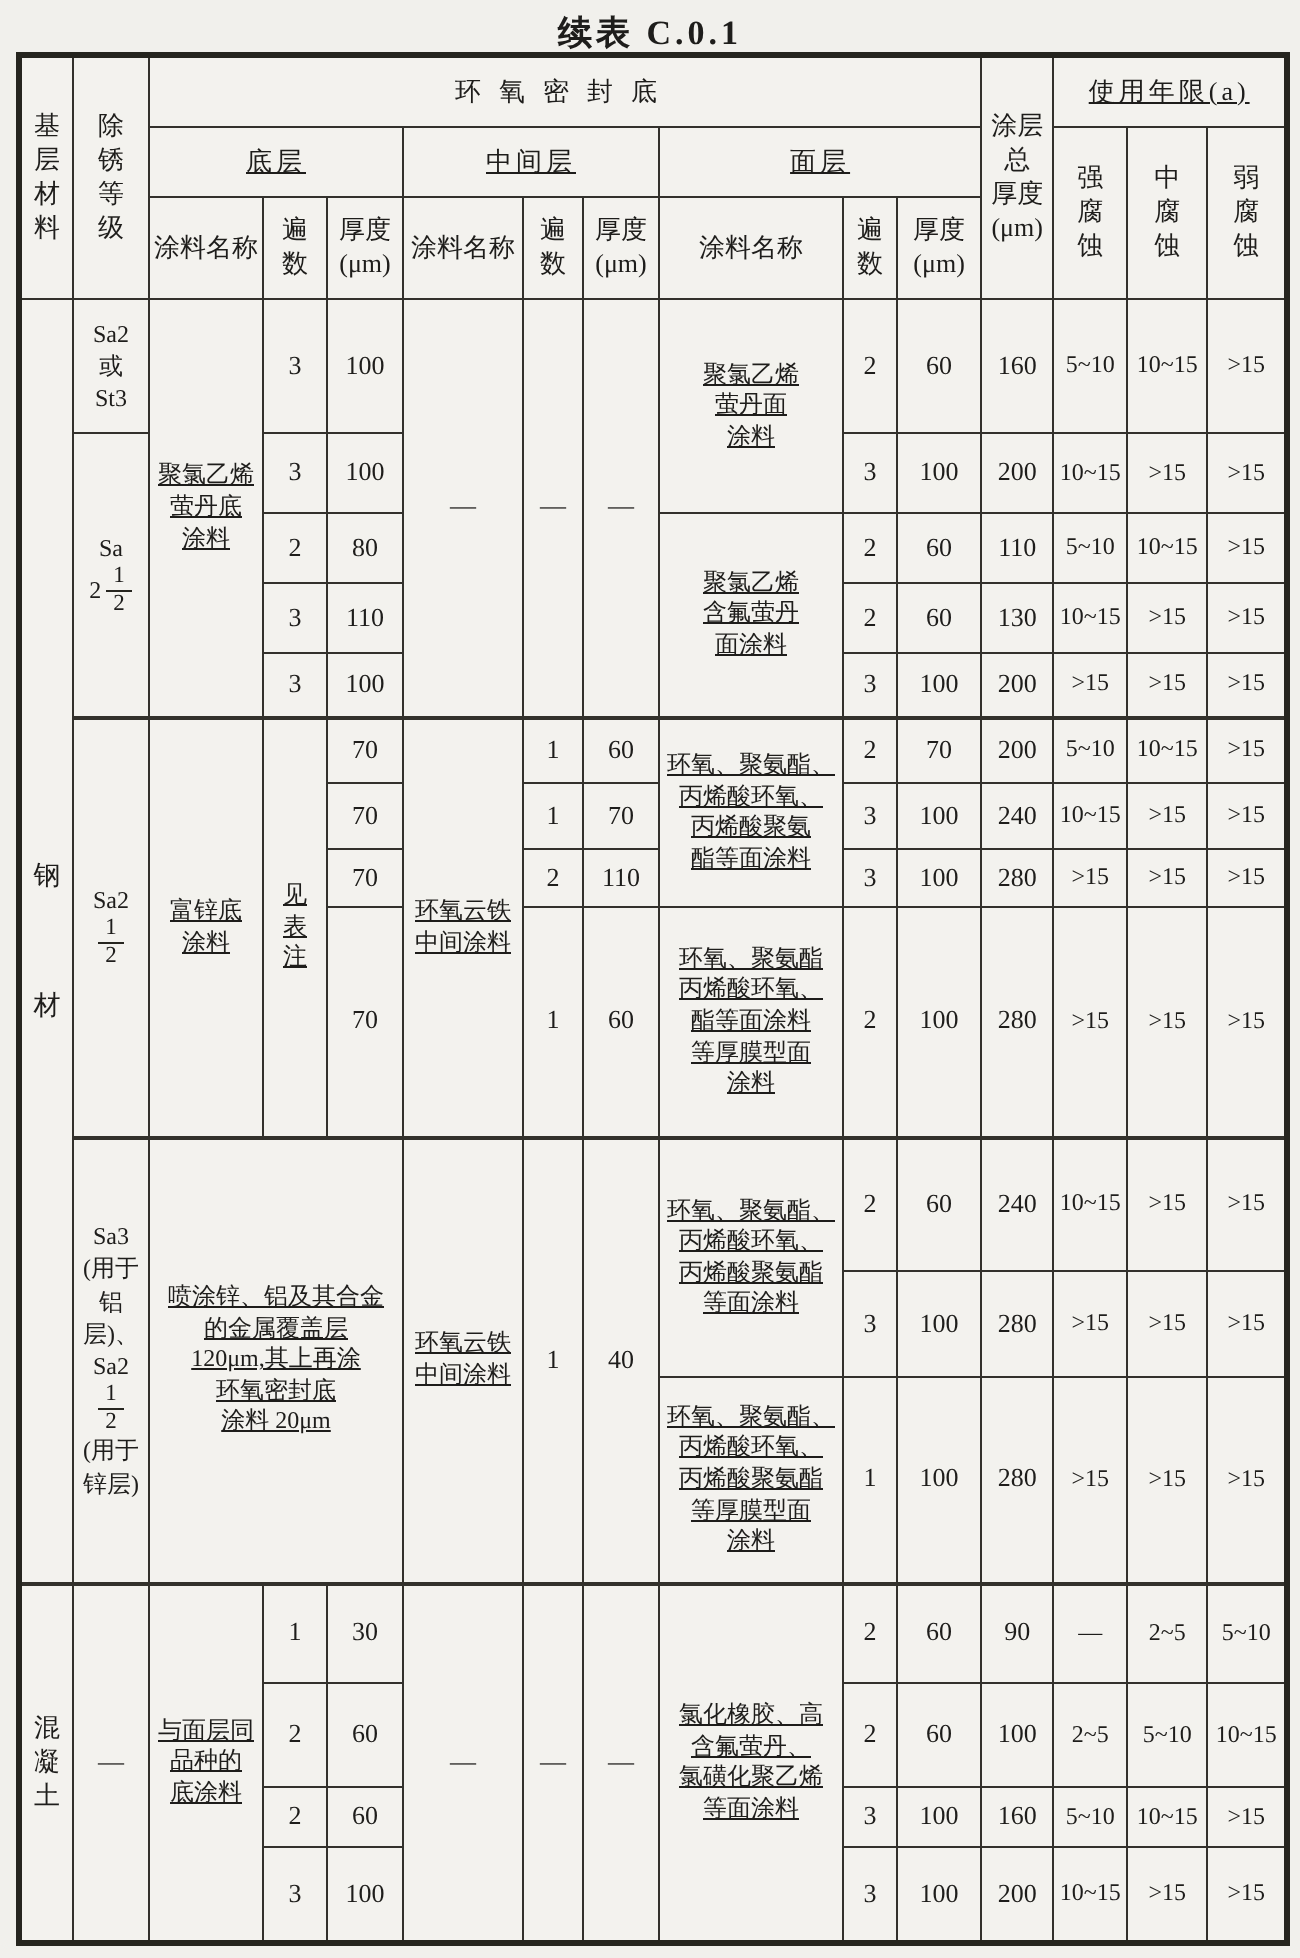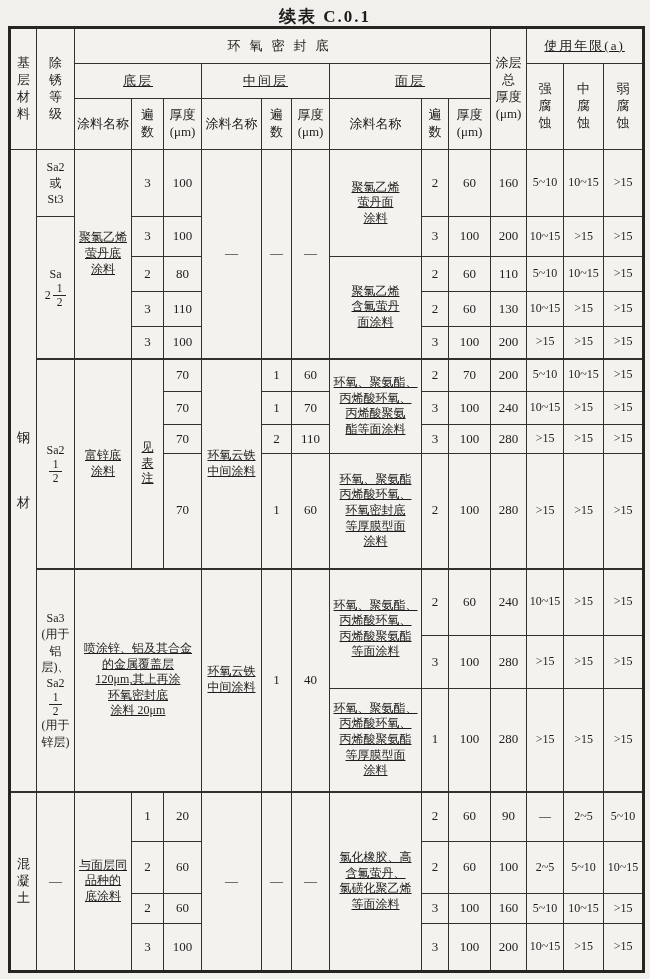--- a/index.html
+++ b/index.html
@@ -265,21 +265,21 @@
     <td class="sm">&gt;15</td>
     <td class="sm">&gt;15</td>
     <td class="sm">&gt;15</td>
   </tr>
   <tr class="r9">
     <td>70</td>
     <td>1</td>
     <td>60</td>
     <td class="pre nm">环氧、聚氨酯
 丙烯酸环氧、
-环氧密封底
+酯等面涂料
 等厚膜型面
 涂料</td>
     <td>2</td>
     <td>100</td>
     <td>280</td>
     <td class="sm">&gt;15</td>
     <td class="sm">&gt;15</td>
     <td class="sm">&gt;15</td>
   </tr>
 
@@ -342,21 +342,21 @@
 
   <tr class="r13 sep">
     <td rowspan="4" class="pre">混
 凝
 土</td>
     <td rowspan="4">—</td>
     <td rowspan="4" class="pre nm">与面层同
 品种的
 底涂料</td>
     <td>1</td>
-    <td>20</td>
+    <td>30</td>
     <td rowspan="4">—</td>
     <td rowspan="4">—</td>
     <td rowspan="4">—</td>
     <td rowspan="4" class="pre nm">氯化橡胶、高
 含氟萤丹、
 氯磺化聚乙烯
 等面涂料</td>
     <td>2</td>
     <td>60</td>
     <td>90</td>

